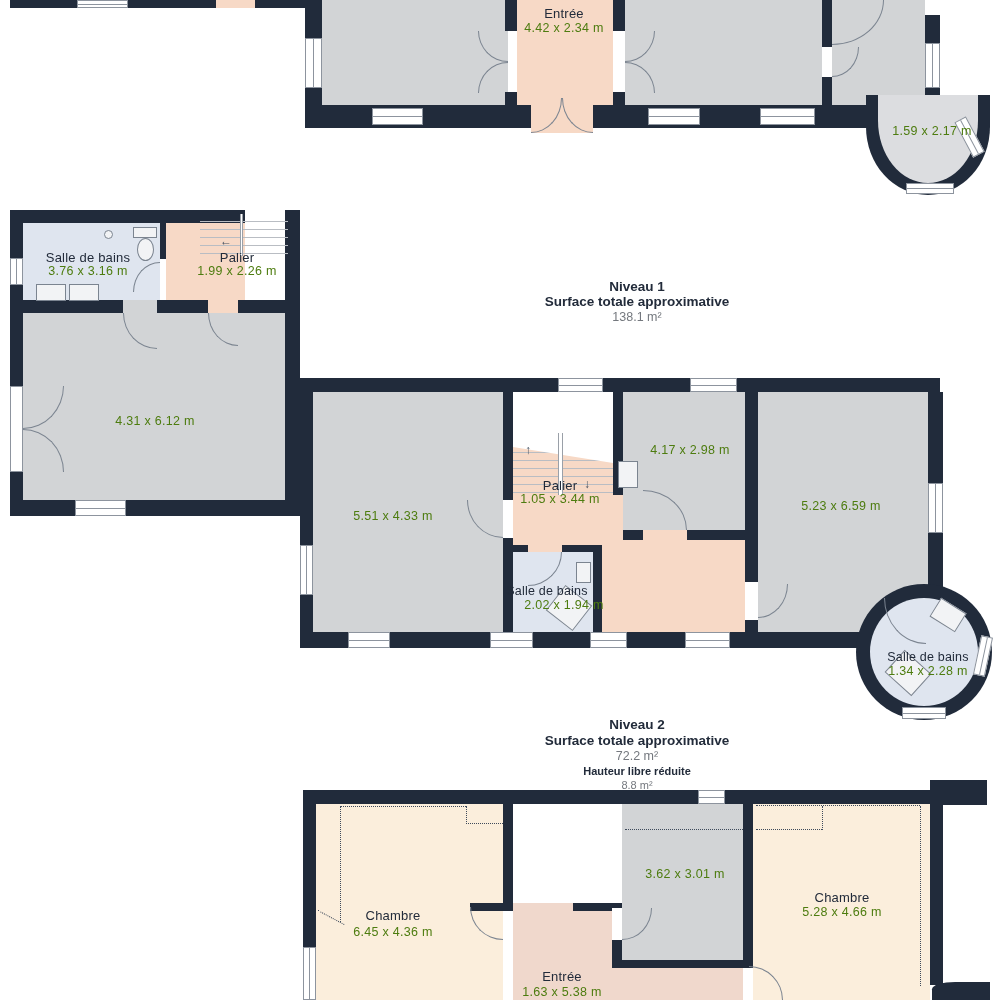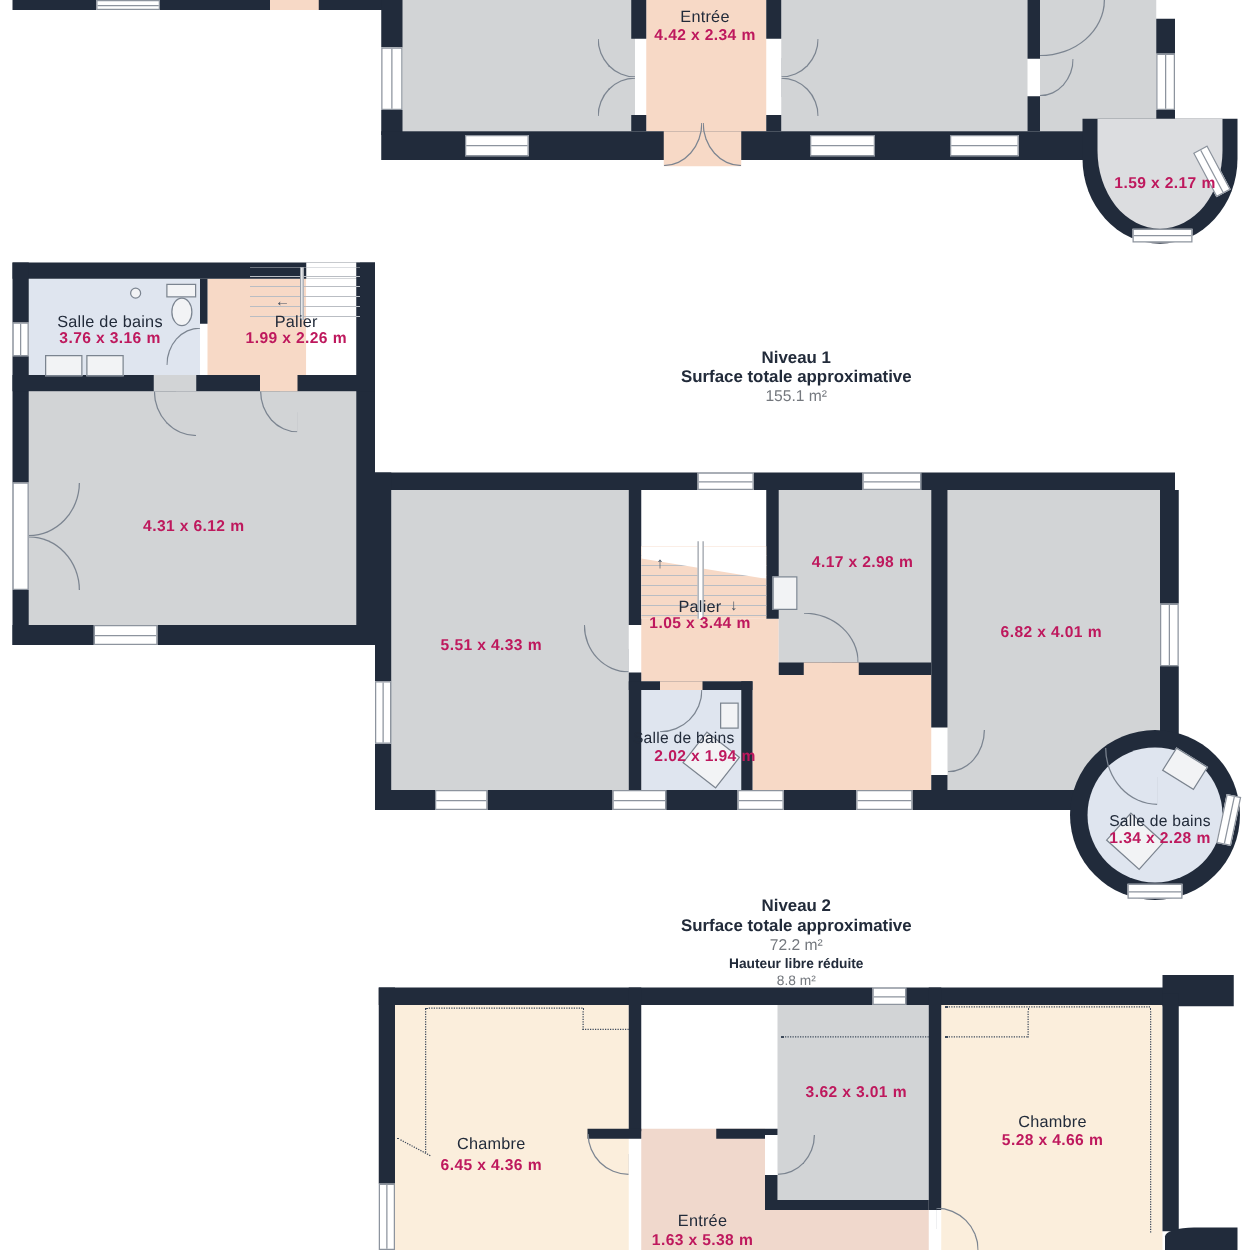--- a/index.html
+++ b/index.html
@@ -18,21 +18,21 @@
   .arc{border:0 solid #7B8490;}
   .arc-br{border-right-width:1.5px;border-bottom-width:1.5px;border-bottom-right-radius:100% 100%;}
   .arc-bl{border-left-width:1.5px;border-bottom-width:1.5px;border-bottom-left-radius:100% 100%;}
   .arc-tr{border-right-width:1.5px;border-top-width:1.5px;border-top-right-radius:100% 100%;}
   .arc-tl{border-left-width:1.5px;border-top-width:1.5px;border-top-left-radius:100% 100%;}
   .tread{background-image:repeating-linear-gradient(to bottom,transparent 0 7px,#B9BDC3 7px 8px);}
   .dot-h{border-top:1.5px dotted #3E4A5B;}
   .dot-v{border-left:1.5px dotted #3E4A5B;}
   .fix{border:1.5px solid #7B8490;background:#F2F3F5;}
   .lbl{position:absolute;transform:translate(-50%,-50%);font-weight:400;font-size:13px;line-height:1;color:#222B3A;white-space:nowrap;letter-spacing:.2px;}
-  .dim{position:absolute;transform:translate(-50%,-50%);font-weight:700;font-size:12.5px;line-height:1;color:#be185d;white-space:nowrap;letter-spacing:.3px;}
+  .dim{position:absolute;transform:translate(-50%,-50%);font-weight:400;font-size:12.5px;line-height:1;color:#4d7c0f;white-space:nowrap;letter-spacing:.3px;}
   .hl{position:absolute;transform:translate(-50%,-50%);font-weight:700;font-size:13.5px;color:#222B3A;white-space:nowrap;}
   .hs{position:absolute;transform:translate(-50%,-50%);font-weight:400;font-size:12.5px;color:#74787E;white-space:nowrap;}
   .hn{position:absolute;transform:translate(-50%,-50%);font-weight:700;font-size:11px;color:#222B3A;white-space:nowrap;}
   .hnd{position:absolute;transform:translate(-50%,-50%);font-weight:400;font-size:11px;color:#74787E;white-space:nowrap;}
   .arrow{position:absolute;font-size:12px;color:#44506078;color:#445060;transform:translate(-50%,-50%);}
 </style>
 </head>
 <body>
 
 <div id="plan">
@@ -76,25 +76,25 @@
   <div class="a arc arc-br" style="left:832px;top:0;width:52px;height:45px"></div>
   <div class="a arc arc-br" style="left:832px;top:47px;width:27px;height:30px"></div>
 
   <div class="a w" style="left:866px;top:95px;width:124px;height:100px;border-radius:0 0 55% 55% / 0 0 75% 75%"></div>
   <div class="a rm-gray2" style="left:878px;top:95px;width:100px;height:88px;border-radius:0 0 55% 55% / 0 0 78% 78%"></div>
   <div class="a win-h" style="left:906px;top:183px;width:48px;height:11px"></div>
   <div class="a win-v" style="left:963px;top:117px;width:13px;height:40px;transform:rotate(-28deg)"></div>
 
   <div class="lbl" style="left:564px;top:13px">Entrée</div>
   <div class="dim" style="left:564px;top:28px">4.42 x 2.34 m</div>
-  <div class="dim" style="left:932px;top:147px">1.59 x 2.17 m</div>
+  <div class="dim" style="left:932px;top:131px">1.59 x 2.17 m</div>
 
   <div class="hl" style="left:637px;top:286px">Niveau 1</div>
   <div class="hl" style="left:637px;top:301px">Surface totale approximative</div>
-  <div class="hs" style="left:637px;top:317px">155.1 m²</div>
+  <div class="hs" style="left:637px;top:317px">138.1 m²</div>
 
   <div class="a rm-blue" style="left:23px;top:223px;width:137px;height:77px"></div>
   <div class="a rm-pink" style="left:166px;top:223px;width:79px;height:77px"></div>
   <div class="a" style="left:245px;top:223px;width:40px;height:77px;background:#fff"></div>
   <div class="a rm-gray" style="left:23px;top:313px;width:262px;height:187px"></div>
 
   <div class="a w" style="left:10px;top:210px;width:290px;height:13px"></div>
   <div class="a" style="left:245px;top:210px;width:43px;height:13px;background:#fff"></div>
   <div class="a w" style="left:10px;top:210px;width:13px;height:306px"></div>
   <div class="a win-v" style="left:10px;top:258px;width:13px;height:27px"></div>
@@ -178,21 +178,21 @@
 
   <div class="lbl" style="left:88px;top:257px">Salle de bains</div>
   <div class="dim" style="left:88px;top:271px">3.76 x 3.16 m</div>
   <div class="lbl" style="left:237px;top:257px">Palier</div>
   <div class="dim" style="left:237px;top:271px">1.99 x 2.26 m</div>
   <div class="dim" style="left:155px;top:421px">4.31 x 6.12 m</div>
   <div class="dim" style="left:393px;top:516px">5.51 x 4.33 m</div>
   <div class="lbl" style="left:560px;top:485px">Palier</div>
   <div class="dim" style="left:560px;top:499px">1.05 x 3.44 m</div>
   <div class="dim" style="left:690px;top:450px">4.17 x 2.98 m</div>
-  <div class="dim" style="left:841px;top:506px">6.82 x 4.01 m</div>
+  <div class="dim" style="left:841px;top:506px">5.23 x 6.59 m</div>
   <div class="lbl" style="left:547px;top:591px;font-size:12.5px">Salle de bains</div>
   <div class="dim" style="left:564px;top:605px">2.02 x 1.94 m</div>
   <div class="lbl" style="left:928px;top:657px;font-size:12.5px">Salle de bains</div>
   <div class="dim" style="left:928px;top:671px">1.34 x 2.28 m</div>
 
   <div class="hl" style="left:637px;top:724px">Niveau 2</div>
   <div class="hl" style="left:637px;top:740px">Surface totale approximative</div>
   <div class="hs" style="left:637px;top:756px">72.2 m²</div>
   <div class="hn" style="left:637px;top:771px">Hauteur libre réduite</div>
   <div class="hnd" style="left:637px;top:785px">8.8 m²</div>

